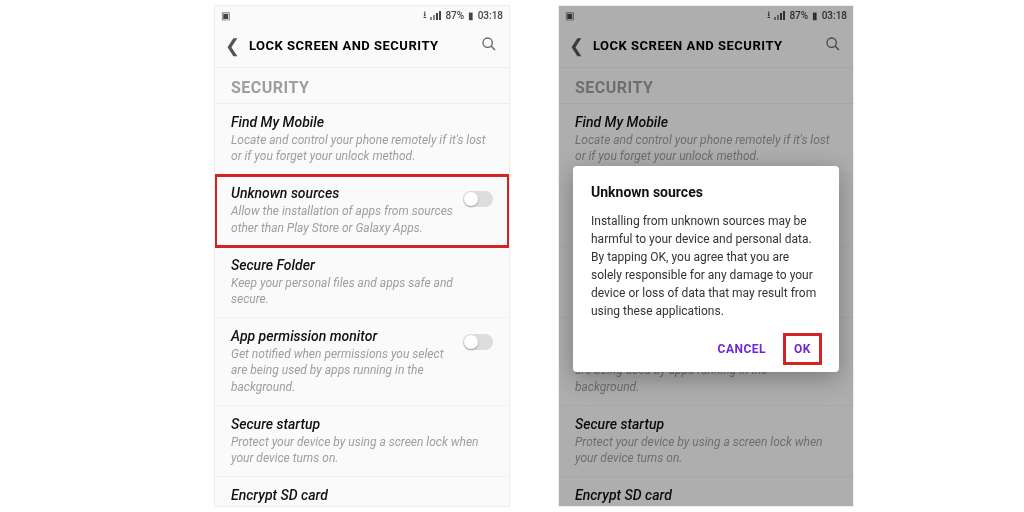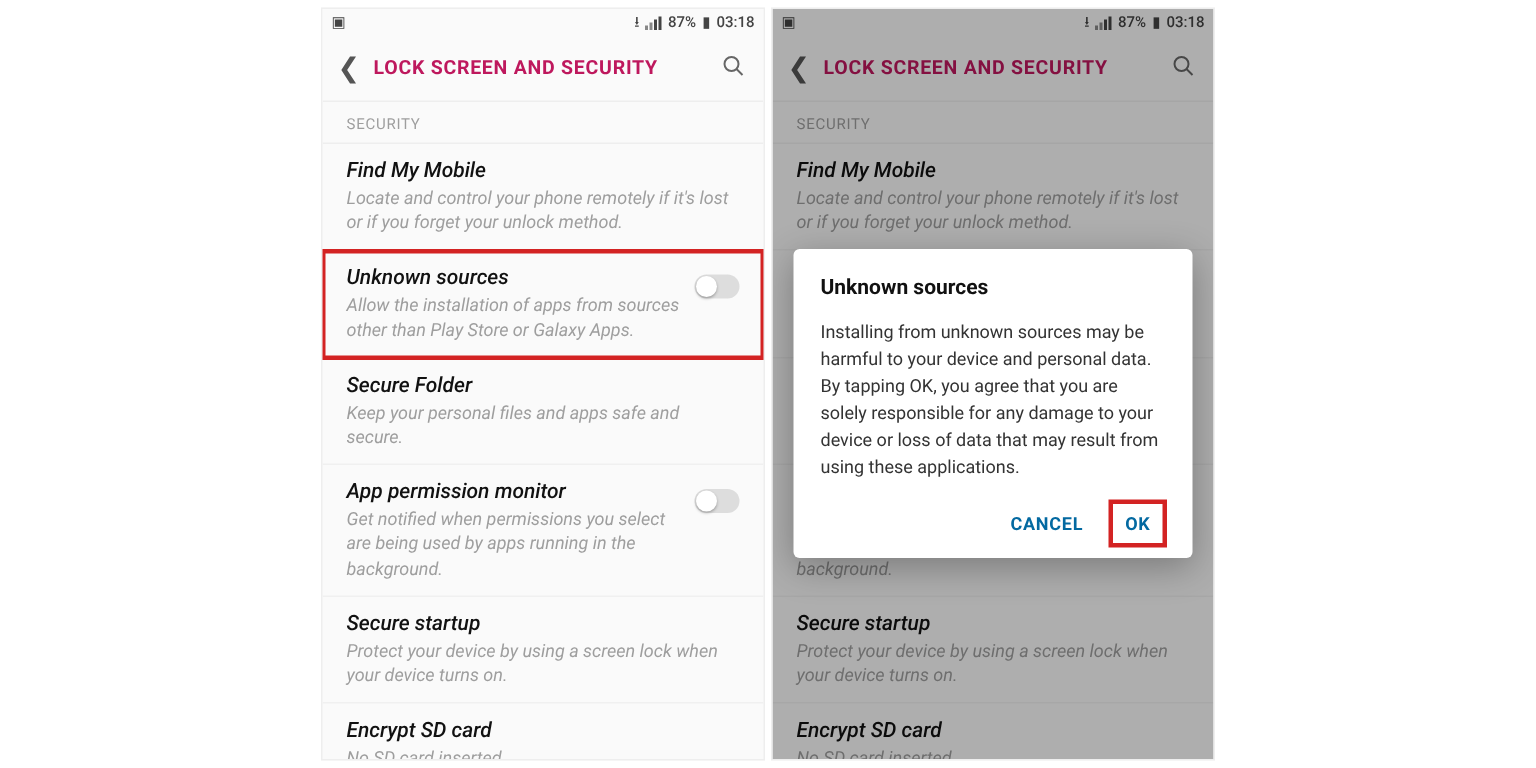--- a/index.html
+++ b/index.html
@@ -17,20 +17,21 @@
     display: flex;
     gap: 4px;
   }
   .phone {
     width: 296px;
     height: 502px;
     background: #fafafa;
     position: relative;
     overflow: hidden;
     border: 1px solid #eee;
+    margin-left: 44px;
   }
   .status-bar {
     height: 18px;
     background: #fafafa;
     display: flex;
     align-items: center;
     justify-content: space-between;
     padding: 0 6px;
     font-size: 10px;
     color: #444;
@@ -45,25 +46,25 @@
   .sig span:nth-child(4){height:9px;background:#444}
   .app-bar {
     height: 44px;
     display:flex;
     align-items:center;
     padding: 0 10px;
     border-bottom: 1px solid #eee;
     background:#fafafa;
   }
   .back-chev { width:18px; color:#555; font-size:18px; line-height:1; }
-  .app-title { flex:1; font-size:13px; font-weight:700; letter-spacing:0.5px; color:#be185d; padding-left:6px;}
+  .app-title { flex:1; font-size:13px; font-weight:700; letter-spacing:0.5px; color:#000000; padding-left:6px;}
   .search-ic { width:18px; color:#666; font-size:16px; }
   .sect-header {
-    font-size:10px; color:#9e9e9e; letter-spacing:0.5px;
-    padding: 10px 16px 6px; font-weight:400;
+    font-size:16px; color:#9e9e9e; letter-spacing:0.5px;
+    padding: 10px 16px 6px; font-weight:700;
   }
   .divider { height:1px; background:#eee; margin:0 0; }
   .item {
     padding: 10px 16px;
     display:flex; align-items:flex-start; gap:10px;
     border-bottom: 1px solid #f0f0f0;
   }
   .item .txt { flex:1;font-style:italic; }
   .item .title { font-size:14px; color:#111; font-weight:500; margin-bottom:2px;}
   .item .desc { font-size:12px; color:#9e9e9e; line-height:1.35; }
@@ -81,21 +82,21 @@
     position:absolute; inset:0; background:rgba(0,0,0,0.30);
   }
   .dialog {
     position:absolute; left:14px; right:14px; top:160px;
     background:#fff; border-radius:4px; padding:18px 18px 8px;
     box-shadow:0 6px 24px rgba(0,0,0,.3);
   }
   .dialog .dlg-title { font-size:14px; font-weight:700; color:#111; margin-bottom:12px;}
   .dialog .dlg-body { font-size:12px; color:#333; line-height:1.5; margin-bottom:14px;}
   .dlg-actions { display:flex; justify-content:flex-end; gap:8px; align-items:center;}
-  .dlg-btn { font-size:12px; font-weight:700; color:#0369a1; padding:8px 10px; letter-spacing:0.5px;}
+  .dlg-btn { font-size:12px; font-weight:700; color:#6d28d9; padding:8px 10px; letter-spacing:0.5px;}
   .ok-highlight { outline:3px solid #d32323; outline-offset:-2px;}
 
   .pic-ic::before { content:"▣"; }
   .dl-ic::before { content:"⭳"; }
   .bat-ic::before { content:"▮"; }
 </style>
 </head>
 <body>
 
 <div class="canvas">

